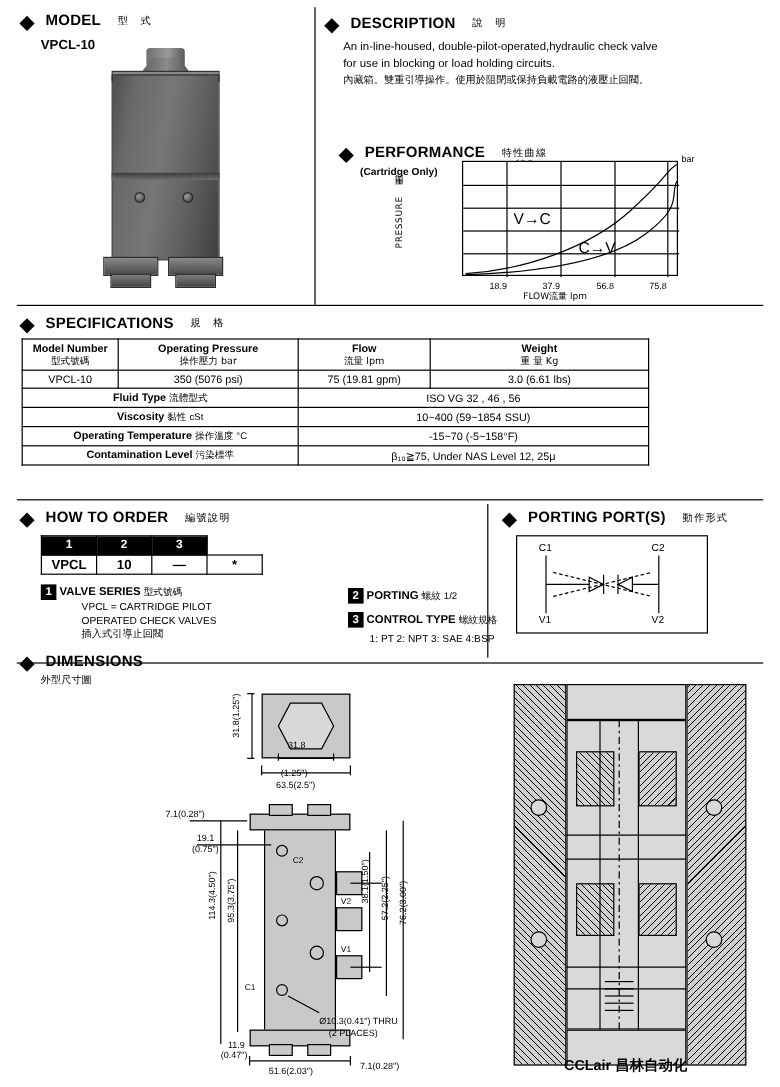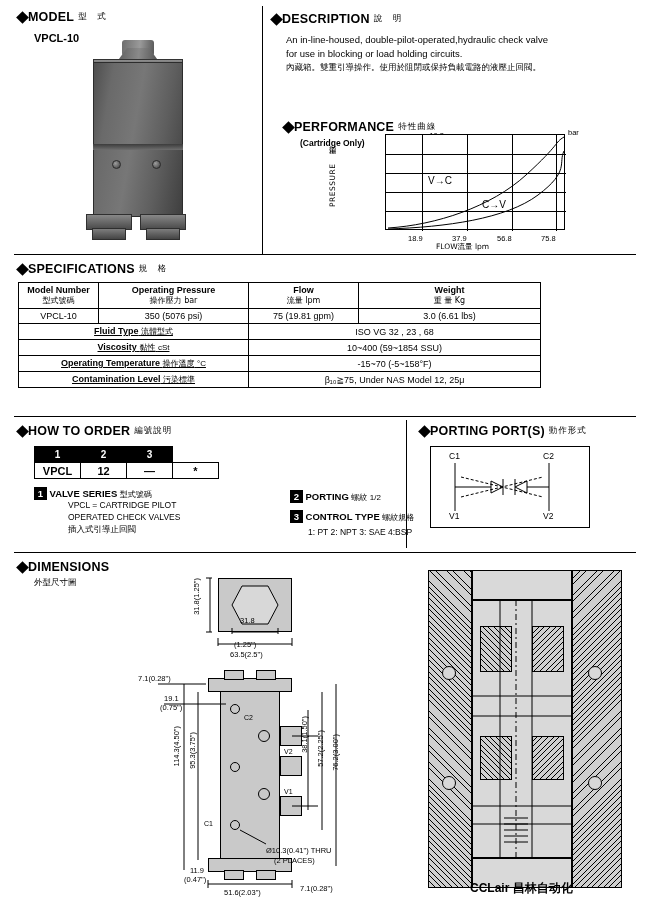--- a/index.html
+++ b/index.html
@@ -9,21 +9,21 @@
     background:#fff;
     font-family: "Liberation Sans", sans-serif;
     font-size: 9px;
     color:#000;
     position: relative;
     overflow: hidden;
   }
   .page { position:relative; width:650px; height:906px; }
 
   
-  .hdr { display:flex; align-items:center; gap:1px; }
+  .hdr { display:flex; align-items:flex-end; gap:11px; }
   .dia { width:9px; height:9px; background:#000; transform:rotate(45deg); flex:0 0 auto; }
   .h-title { font-weight:bold; font-size:12.5px; letter-spacing:.2px; }
   .h-sub { font-size:8.5px; margin-left:3px; letter-spacing:1px;}
   .cn { font-family:"DejaVu Sans", sans-serif; }
   .abs { position:absolute; }
 
   
   #model { left:18px; top:10px; width:240px; }
   #model-name { font-weight:bold; font-size:11px; margin:8px 0 0 16px; }
   .valve-img { position:absolute; left:78px; top:32px; width:130px; height:200px; }
@@ -66,50 +66,50 @@
   .chart-wrap { position:absolute; left:330px; top:128px; width:300px; height:120px; }
   .chart-box { position:absolute; left:55px; top:6px; width:180px; height:96px;
      border:1px solid #000; background:#fff; }
   .gl { position:absolute; background:#000; }
   .ytick { position:absolute; right:186px; font-size:7.5px; white-space:nowrap; }
   .xtick { position:absolute; top:106px; font-size:7.5px; }
   .ylabel { position:absolute; left:-2px; top:8px; width:14px; height:94px;
     writing-mode:vertical-rl; transform:rotate(180deg);
     font-size:7.5px; letter-spacing:.5px; text-align:center;}
   .bar-unit { position:absolute; left:238px; top:0px; font-size:7.5px; }
-  .curvelab { position:absolute; font-size:10px; }
+  .curvelab { position:absolute; font-size:13px; }
 
   
   #specs { left:18px; top:262px; width:614px; }
   table.spec { border-collapse:collapse; width:523px; margin-top:6px; font-size:9px; }
   table.spec td, table.spec th { border:1px solid #000; padding:2px 4px; text-align:center; vertical-align:middle; }
   table.spec th { font-weight:bold; }
   .lbl-cn { font-size:8px; font-weight:normal; }
-  .rowlabel { font-weight:bold;text-decoration:underline; }
+  .rowlabel { font-weight:bold; }
 
   
   #order { left:18px; top:424px; width:290px; }
   .ord-table { border-collapse:collapse; margin:8px 0 0 16px; font-size:10px; }
   .ord-table td { border:1px solid #000; width:46px; height:16px; text-align:center; }
   .ord-num { background:#000; color:#fff; font-weight:bold; }
   .ord-val { font-weight:bold; font-size:11px; }
   .numbox { display:inline-block; background:#000; color:#fff; font-weight:bold;
      width:13px; height:13px; line-height:13px; text-align:center; font-size:9.5px; }
   .ord-sec { margin:8px 0 0 16px; }
   .ord-sec .t { font-weight:bold; font-size:9.5px; }
   .ord-note { margin-left:34px; font-size:8.5px; line-height:1.4; }
 
   
   #ctrl { left:420px; top:424px; width:215px; }
   .cp-box { position:relative; margin:8px 0 0 10px; width:160px; height:82px;
     border:1px solid #000; }
   .cp-box .lbl { position:absolute; font-size:8.5px; }
 
   
-  #dims { left:18px; top:560px; }
+  #dims { left:18px; top:544px; }
   #dims .cnsub { font-size:8.5px; margin:3px 0 0 16px; }
   .dpart { position:absolute; background:#c9c9c9; border:1px solid #000; }
   .dtxt { position:absolute; font-size:7.5px; white-space:nowrap; }
   .dtxt.v { writing-mode:vertical-rl; transform:rotate(180deg); }
   .circ { position:absolute; border:1px solid #000; border-radius:50%; background:#c9c9c9; }
 
   .sect { position:absolute; left:420px; top:566px; width:215px; height:330px; }
   .sblk { position:absolute; border:1px solid #000; }
   .hatch { background-image:repeating-linear-gradient(45deg,#000 0 0.6px,transparent 0.6px 4px); background-color:#cfcfcf;}
   .hatch2 { background-image:repeating-linear-gradient(-45deg,#000 0 0.6px,transparent 0.6px 4px); background-color:#cfcfcf;}
@@ -247,21 +247,21 @@
         <td>VPCL-10</td>
         <td>350 (5076 psi)</td>
         <td>75 (19.81 gpm)</td>
         <td>3.0 (6.61 lbs)</td>
       </tr>
       <tr>
         <td colspan="2" class="rowlabel">
           <span>Fluid Type</span>
           <span class="lbl-cn cn">流體型式</span>
         </td>
-        <td colspan="2">ISO VG 32 , 23 , 68</td>
+        <td colspan="2">ISO VG 32 , 46 , 56</td>
       </tr>
       <tr>
         <td colspan="2" class="rowlabel">
           <span>Viscosity</span>
           <span class="lbl-cn cn">黏性</span>
           <span class="lbl-cn">cSt</span>
         </td>
         <td colspan="2">10~400 (59~1854 SSU)</td>
       </tr>
       <tr>
@@ -270,21 +270,21 @@
           <span class="lbl-cn cn">操作溫度</span>
           <span class="lbl-cn">°C</span>
         </td>
         <td colspan="2">-15~70 (-5~158°F)</td>
       </tr>
       <tr>
         <td colspan="2" class="rowlabel">
           <span>Contamination Level</span>
           <span class="lbl-cn cn">污染標準</span>
         </td>
-        <td colspan="2">β₁₀≧75, Under NAS Model 12, 25μ</td>
+        <td colspan="2">β₁₀≧75, Under NAS Level 12, 25μ</td>
       </tr>
     </tbody>
       </table>
   </div>
 
   <div class="abs hr2"></div>
   <div class="abs vdiv2"></div>
 
   <div class="abs" id="order">
     <div class="hdr">
@@ -295,21 +295,21 @@
 
     <table class="ord-table">
       <tbody>
           <tr>
         <td class="ord-num">1</td>
         <td class="ord-num">2</td>
         <td class="ord-num">3</td>
       </tr>
       <tr>
         <td class="ord-val">VPCL</td>
-        <td class="ord-val">12</td>
+        <td class="ord-val">10</td>
         <td class="ord-val">—</td>
         <td class="ord-val">*</td>
       </tr>
     </tbody>
       </table>
 
     <div class="ord-sec">
       <span class="numbox">1</span>
       <span class="t">VALVE SERIES</span>
       <span class="lbl-cn cn">型式號碼</span>

